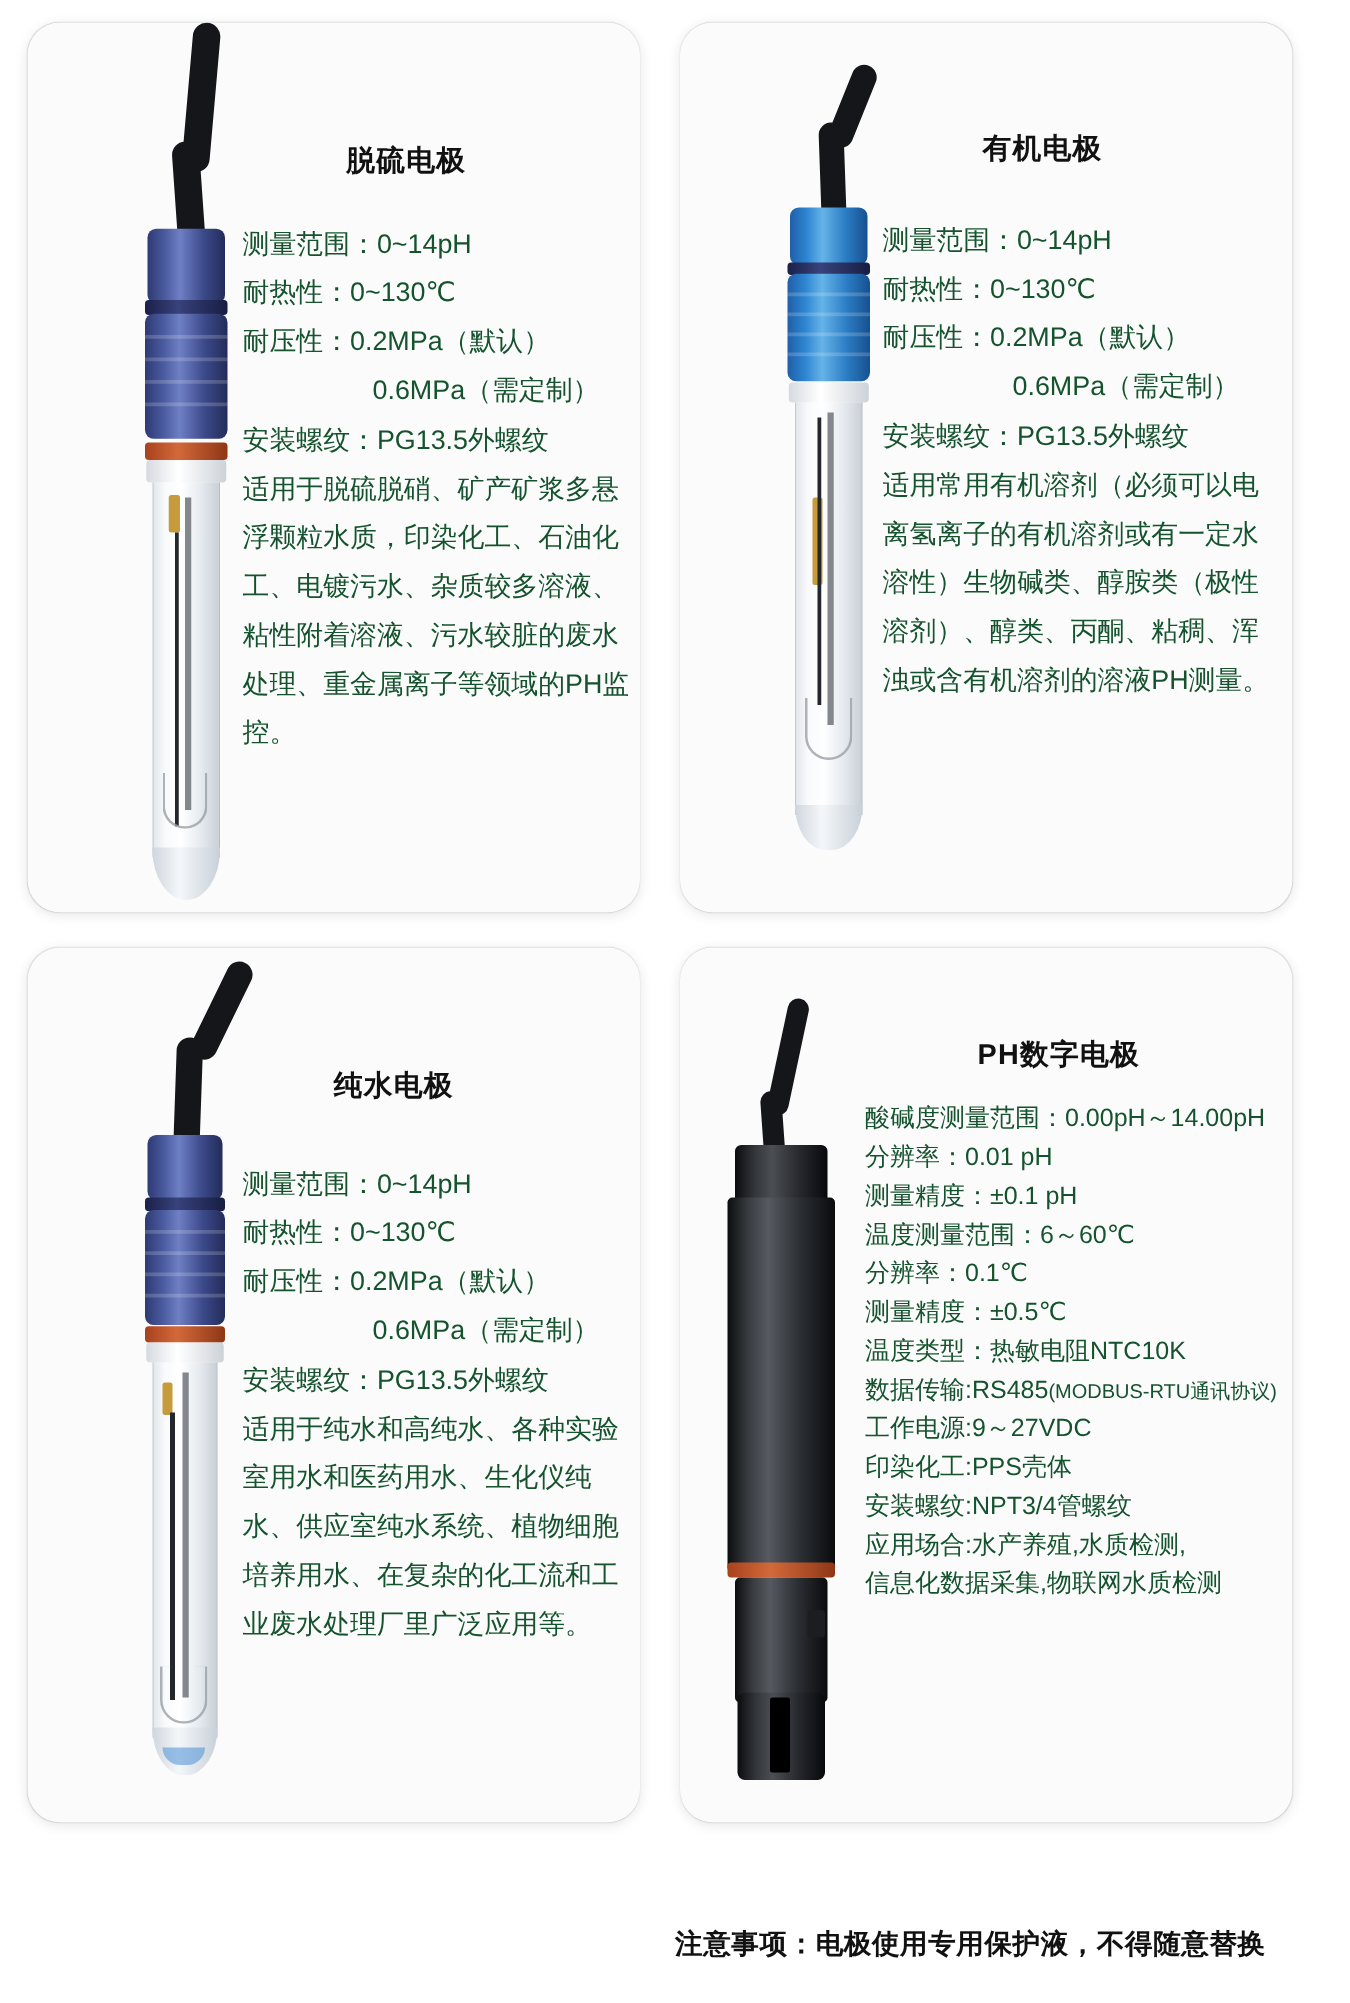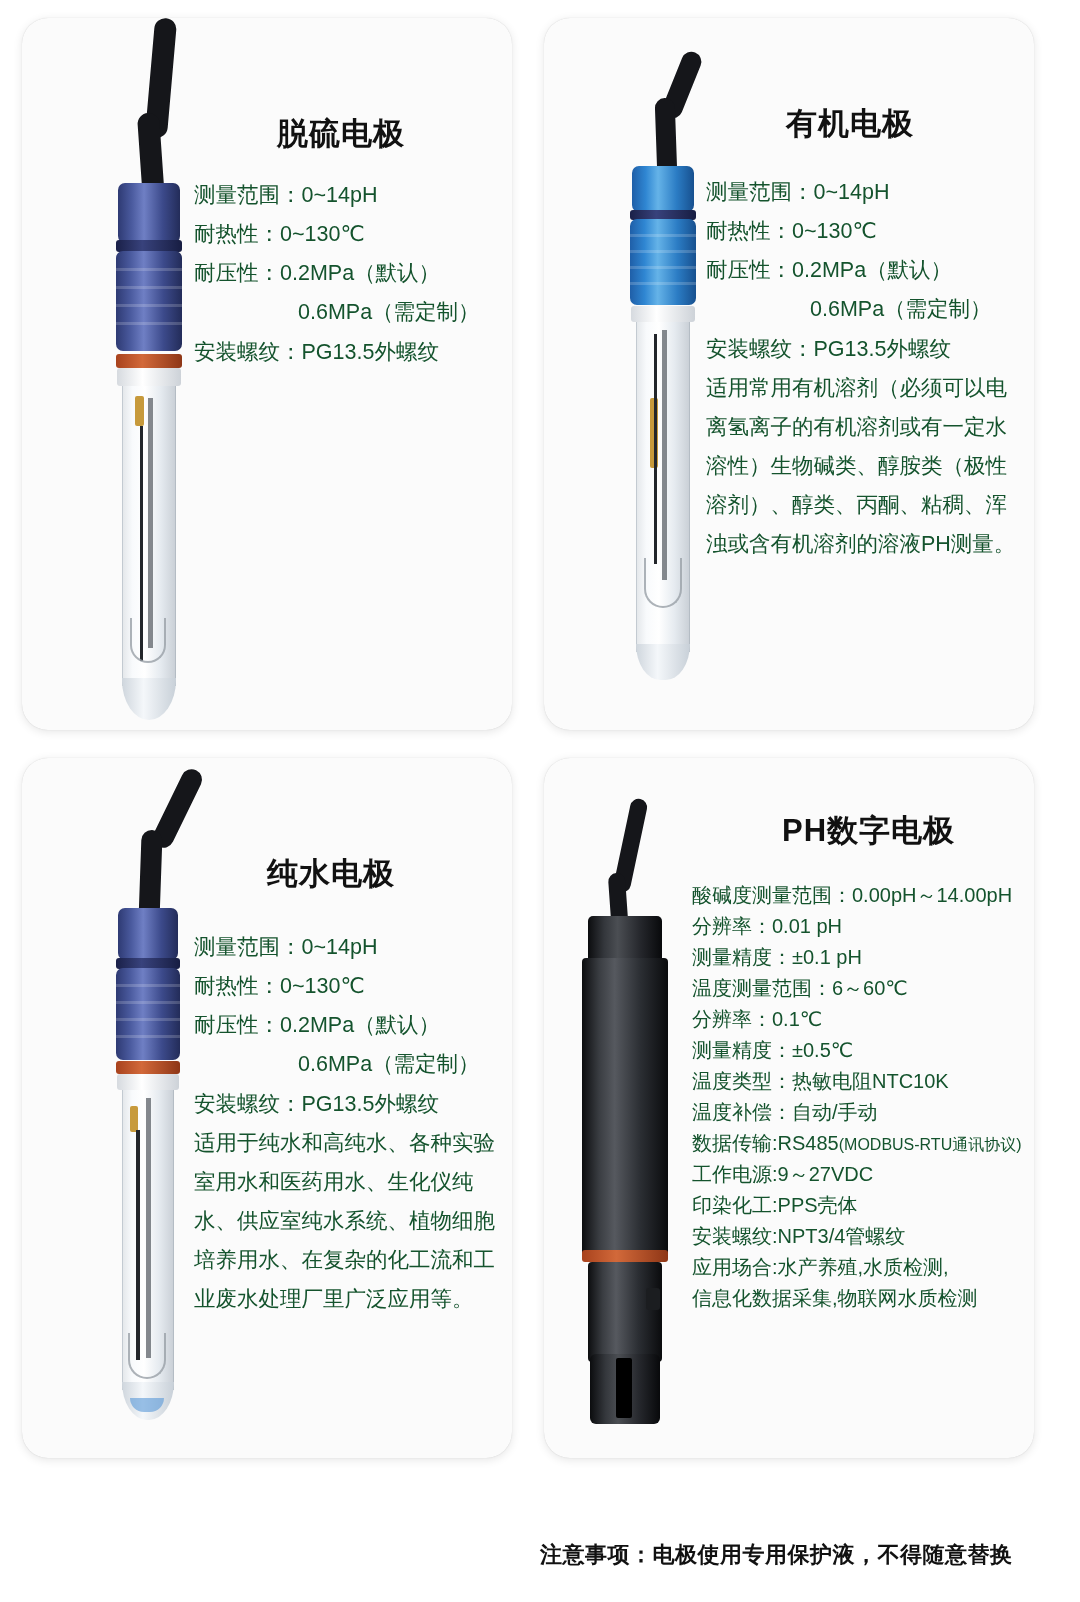--- a/index.html
+++ b/index.html
@@ -26,21 +26,21 @@
   }
   .card {
     position: relative;
     background: #fbfbfb;
     border-radius: 26px;
     box-shadow: 0 2px 10px rgba(0,0,0,0.10), 0 0 1px rgba(0,0,0,0.18);
     overflow: hidden;
   }
   .card-title {
     position: absolute;
-    font-size: 31px;
+    font-size: 23px;
     font-weight: bold;
     letter-spacing: 1px;
     color: #111;
     white-space: nowrap;
   }
   .specs {
     position: absolute;
     font-size: 21.5px;
     line-height: 1.82;
     color: #14532d;
@@ -189,20 +189,21 @@
         <div class="inner-loop" style="left:108px; top:600px; width:36px; height:45px;"></div>
       </div>
 
       <div class="card-title" style="left:255px; top:95px;">脱硫电极</div>
       <div class="specs" style="left:172px; top:158px; width:310px;">
         <p>测量范围：0~14pH</p>
         <p>耐热性：0~130℃</p>
         <p>耐压性：0.2MPa（默认）</p>
         <p class="indent">0.6MPa（需定制）</p>
         <p>安装螺纹：PG13.5外螺纹</p>
+        <p>适用于脱硫脱硝、矿产矿浆多悬浮颗粒水质，印染化工、石油化工、电镀污水、杂质较多溶液、粘性附着溶液、污水较脏的废水处理、重金属离子等领域的PH监控。</p>
       </div>
     </div>
 
     <div class="card">
 
       <div class="probe">
         <div class="cable" style="left:128px; top:32px; width:20px; height:70px; transform:rotate(22deg);"></div>
         <div class="cable" style="left:112px; top:80px; width:20px; height:80px; transform:rotate(-2deg);"></div>
         <div class="head-blue light" style="left:88px; top:148px; width:62px; height:46px;"></div>
         <div class="ring-dark" style="left:86px; top:192px; width:66px; height:10px;"></div>
@@ -272,30 +273,29 @@
         <div class="cable" style="left:66px; top:115px; width:17px; height:65px; transform:rotate(-4deg);"></div>
         <div class="black-cap" style="left:44px; top:158px; width:74px; height:48px;"></div>
         <div class="black-body" style="left:38px; top:200px; width:86px; height:300px;"></div>
         <div class="ring-orange" style="left:38px; top:492px; width:86px; height:12px;"></div>
         <div class="black-body" style="left:44px; top:504px; width:74px; height:100px;"></div>
         <div class="black-cap" style="left:46px; top:596px; width:70px; height:70px; border-radius:6px;"></div>
         <div class="black-slot" style="left:72px; top:600px; width:16px; height:60px;"></div>
         <div style="position:absolute; left:102px; top:530px; width:14px; height:22px; background:#1b1d20; border-radius:3px;"></div>
       </div>
 
-      <div class="card-title" style="left:238px; top:52px;text-align:center;">PH数字电极</div>
+      <div class="card-title" style="left:238px; top:70px;text-align:center;">PH数字电极</div>
       <div class="specs compact" style="left:148px; top:122px; width:345px;">
         <p>酸碱度测量范围：0.00pH～14.00pH</p>
         <p>分辨率：0.01 pH</p>
         <p>测量精度：±0.1 pH</p>
         <p>温度测量范围：6～60℃</p>
         <p>分辨率：0.1℃</p>
         <p>测量精度：±0.5℃</p>
         <p>温度类型：热敏电阻NTC10K</p>
-        <p>温度补偿：自动/手动</p>
         <p>
           <span>数据传输:RS485</span><span class="small">(MODBUS-RTU通讯协议)</span>
         </p>
         <p>工作电源:9～27VDC</p>
         <p>印染化工:PPS壳体</p>
         <p>安装螺纹:NPT3/4管螺纹</p>
         <p>应用场合:水产养殖,水质检测,</p>
         <p>信息化数据采集,物联网水质检测</p>
       </div>
     </div>

